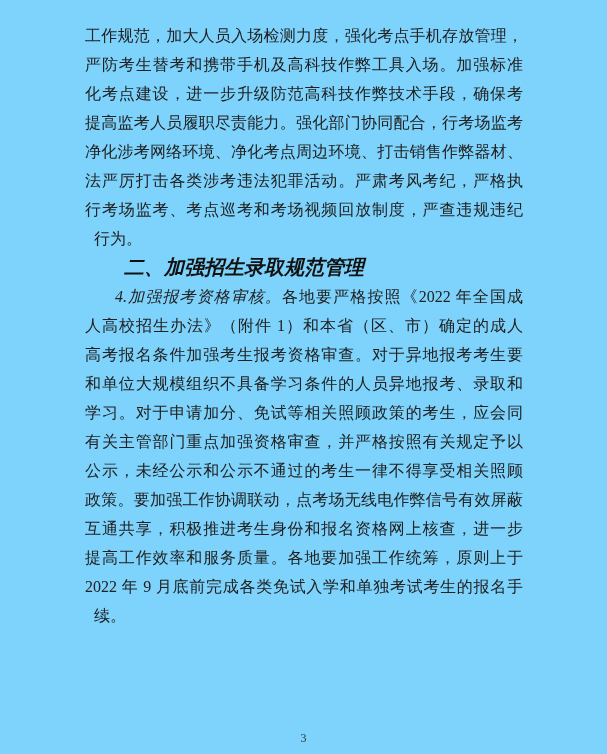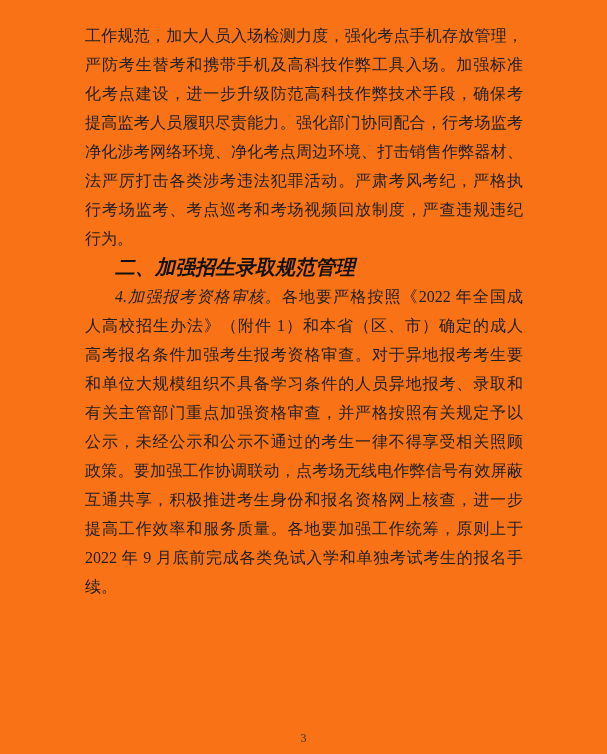--- a/index.html
+++ b/index.html
@@ -4,21 +4,21 @@
 <style>
   html, body {
     margin: 0;
     padding: 0;
     background: #ffffff;
   }
   .page {
     position: relative;
     width: 607px;
     height: 754px;
-    background: #f97316;
+    background: #7dd3fc;
     overflow: hidden;
   }
   .text-block {
     position: absolute;
     left: 85px;
     top: 21px;
     width: 438px;
   }
   .line {
     font-family: "Liberation Serif", "DejaVu Serif", serif;
@@ -26,20 +26,21 @@
     line-height: 29px;
     height: 29px;
     color: #212121;
     text-align: justify;
     text-align-last: justify;
     overflow: hidden;
   }
   .line.last {
     text-align: left;
     text-align-last: left;
+    margin-left: 9px;
   }
   .line.indent {
     text-indent: 30px;
   }
   .line.heading {
     font-family: "Liberation Sans", "DejaVu Sans", sans-serif;
     font-weight: 700;
     font-size: 20px;
     color: #111111;
     text-align: right;
@@ -71,20 +72,21 @@
       <div class="line"><span>提高监考人员履职尽责能力。强化部门协同配合，行考场监考</span></div>
       <div class="line"><span>净化涉考网络环境、净化考点周边环境、打击销售作弊器材、</span></div>
       <div class="line"><span>法严厉打击各类涉考违法犯罪活动。严肃考风考纪，严格执</span></div>
       <div class="line"><span>行考场监考、考点巡考和考场视频回放制度，严查违规违纪</span></div>
       <div class="line last"><span>行为。</span></div>
       <div class="line heading indent last"><span>二、加强招生录取规范管理</span></div>
       <div class="line indent"><span class="kaiti">4.加强报考资格审核。</span><span>各地要严格按照《2022 年全国成</span></div>
       <div class="line"><span>人高校招生办法》（附件 1）和本省（区、市）确定的成人</span></div>
       <div class="line"><span>高考报名条件加强考生报考资格审查。对于异地报考考生要</span></div>
       <div class="line"><span>和单位大规模组织不具备学习条件的人员异地报考、录取和</span></div>
+      <div class="line"><span>学习。对于申请加分、免试等相关照顾政策的考生，应会同</span></div>
       <div class="line"><span>有关主管部门重点加强资格审查，并严格按照有关规定予以</span></div>
       <div class="line"><span>公示，未经公示和公示不通过的考生一律不得享受相关照顾</span></div>
       <div class="line"><span>政策。要加强工作协调联动，点考场无线电作弊信号有效屏蔽</span></div>
       <div class="line"><span>互通共享，积极推进考生身份和报名资格网上核查，进一步</span></div>
       <div class="line"><span>提高工作效率和服务质量。各地要加强工作统筹，原则上于</span></div>
       <div class="line"><span>2022 年 9 月底前完成各类免试入学和单独考试考生的报名手</span></div>
       <div class="line last"><span>续。</span></div>
     </div>
   <div class="page-number">3</div>
 </div>

